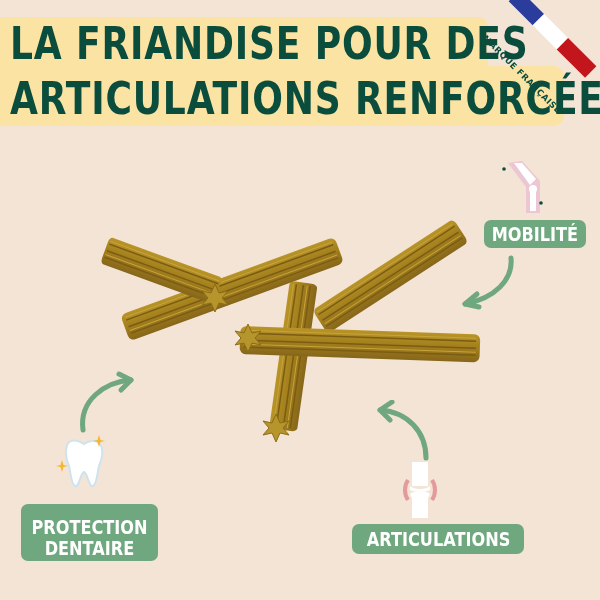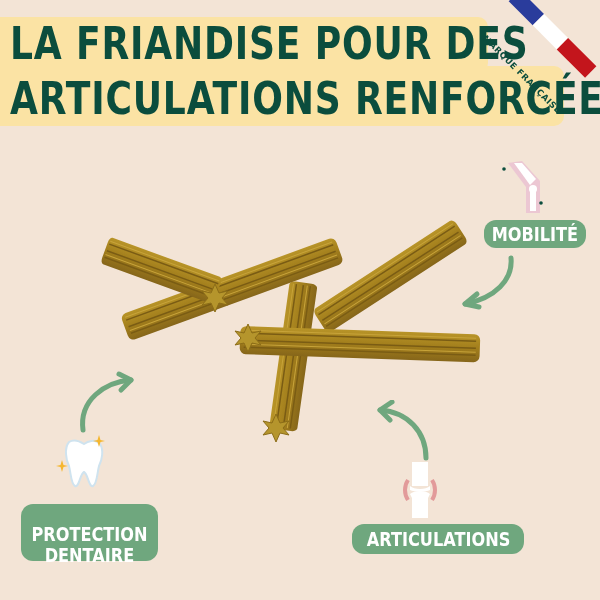--- a/index.html
+++ b/index.html
@@ -29,28 +29,28 @@
     .sash { position: absolute; left: 0; top: 0; width: 600px; height: 600px; pointer-events: none; }
     .marque {
       position: absolute; left: 488px; top: 33px;
       color: #0b4d3d; font-size: 8.5px; font-weight: bold; letter-spacing: 0.5px;
       transform: rotate(45deg); transform-origin: left top; white-space: nowrap;
     }
 
     
     .label {
       position: absolute; background: #6fa77e; color: #ffffff;
-      font-weight: bold; border-radius: 12px;
+      font-weight: bold; border-radius: 7px;
       text-align: center; line-height: 1.1;
       font-family: "DejaVu Sans", sans-serif;
     }
     .label span { display: inline-block; transform: scaleX(0.85); white-space: nowrap; }
     .label.mobilite { left: 484px; top: 220px; width: 102px; height: 28px; font-size: 19px; line-height: 28px; }
     .label.articulations { left: 352px; top: 524px; width: 172px; height: 30px; font-size: 19px; line-height: 30px; }
-    .label.protection { left: 21px; top: 504px; width: 137px; height: 57px; font-size: 19px; padding-top: 20px; box-sizing: border-box; }
+    .label.protection { left: 21px; top: 504px; width: 137px; height: 57px; font-size: 19px; padding-top: 13px; box-sizing: border-box; }
     .label.protection span { display: block; transform: scaleX(0.85); }
 
     .icon { position: absolute; }
   </style>
 </head>
 <body>
 
 <div class="canvas">
 
   <div class="banner-bg top"></div>

